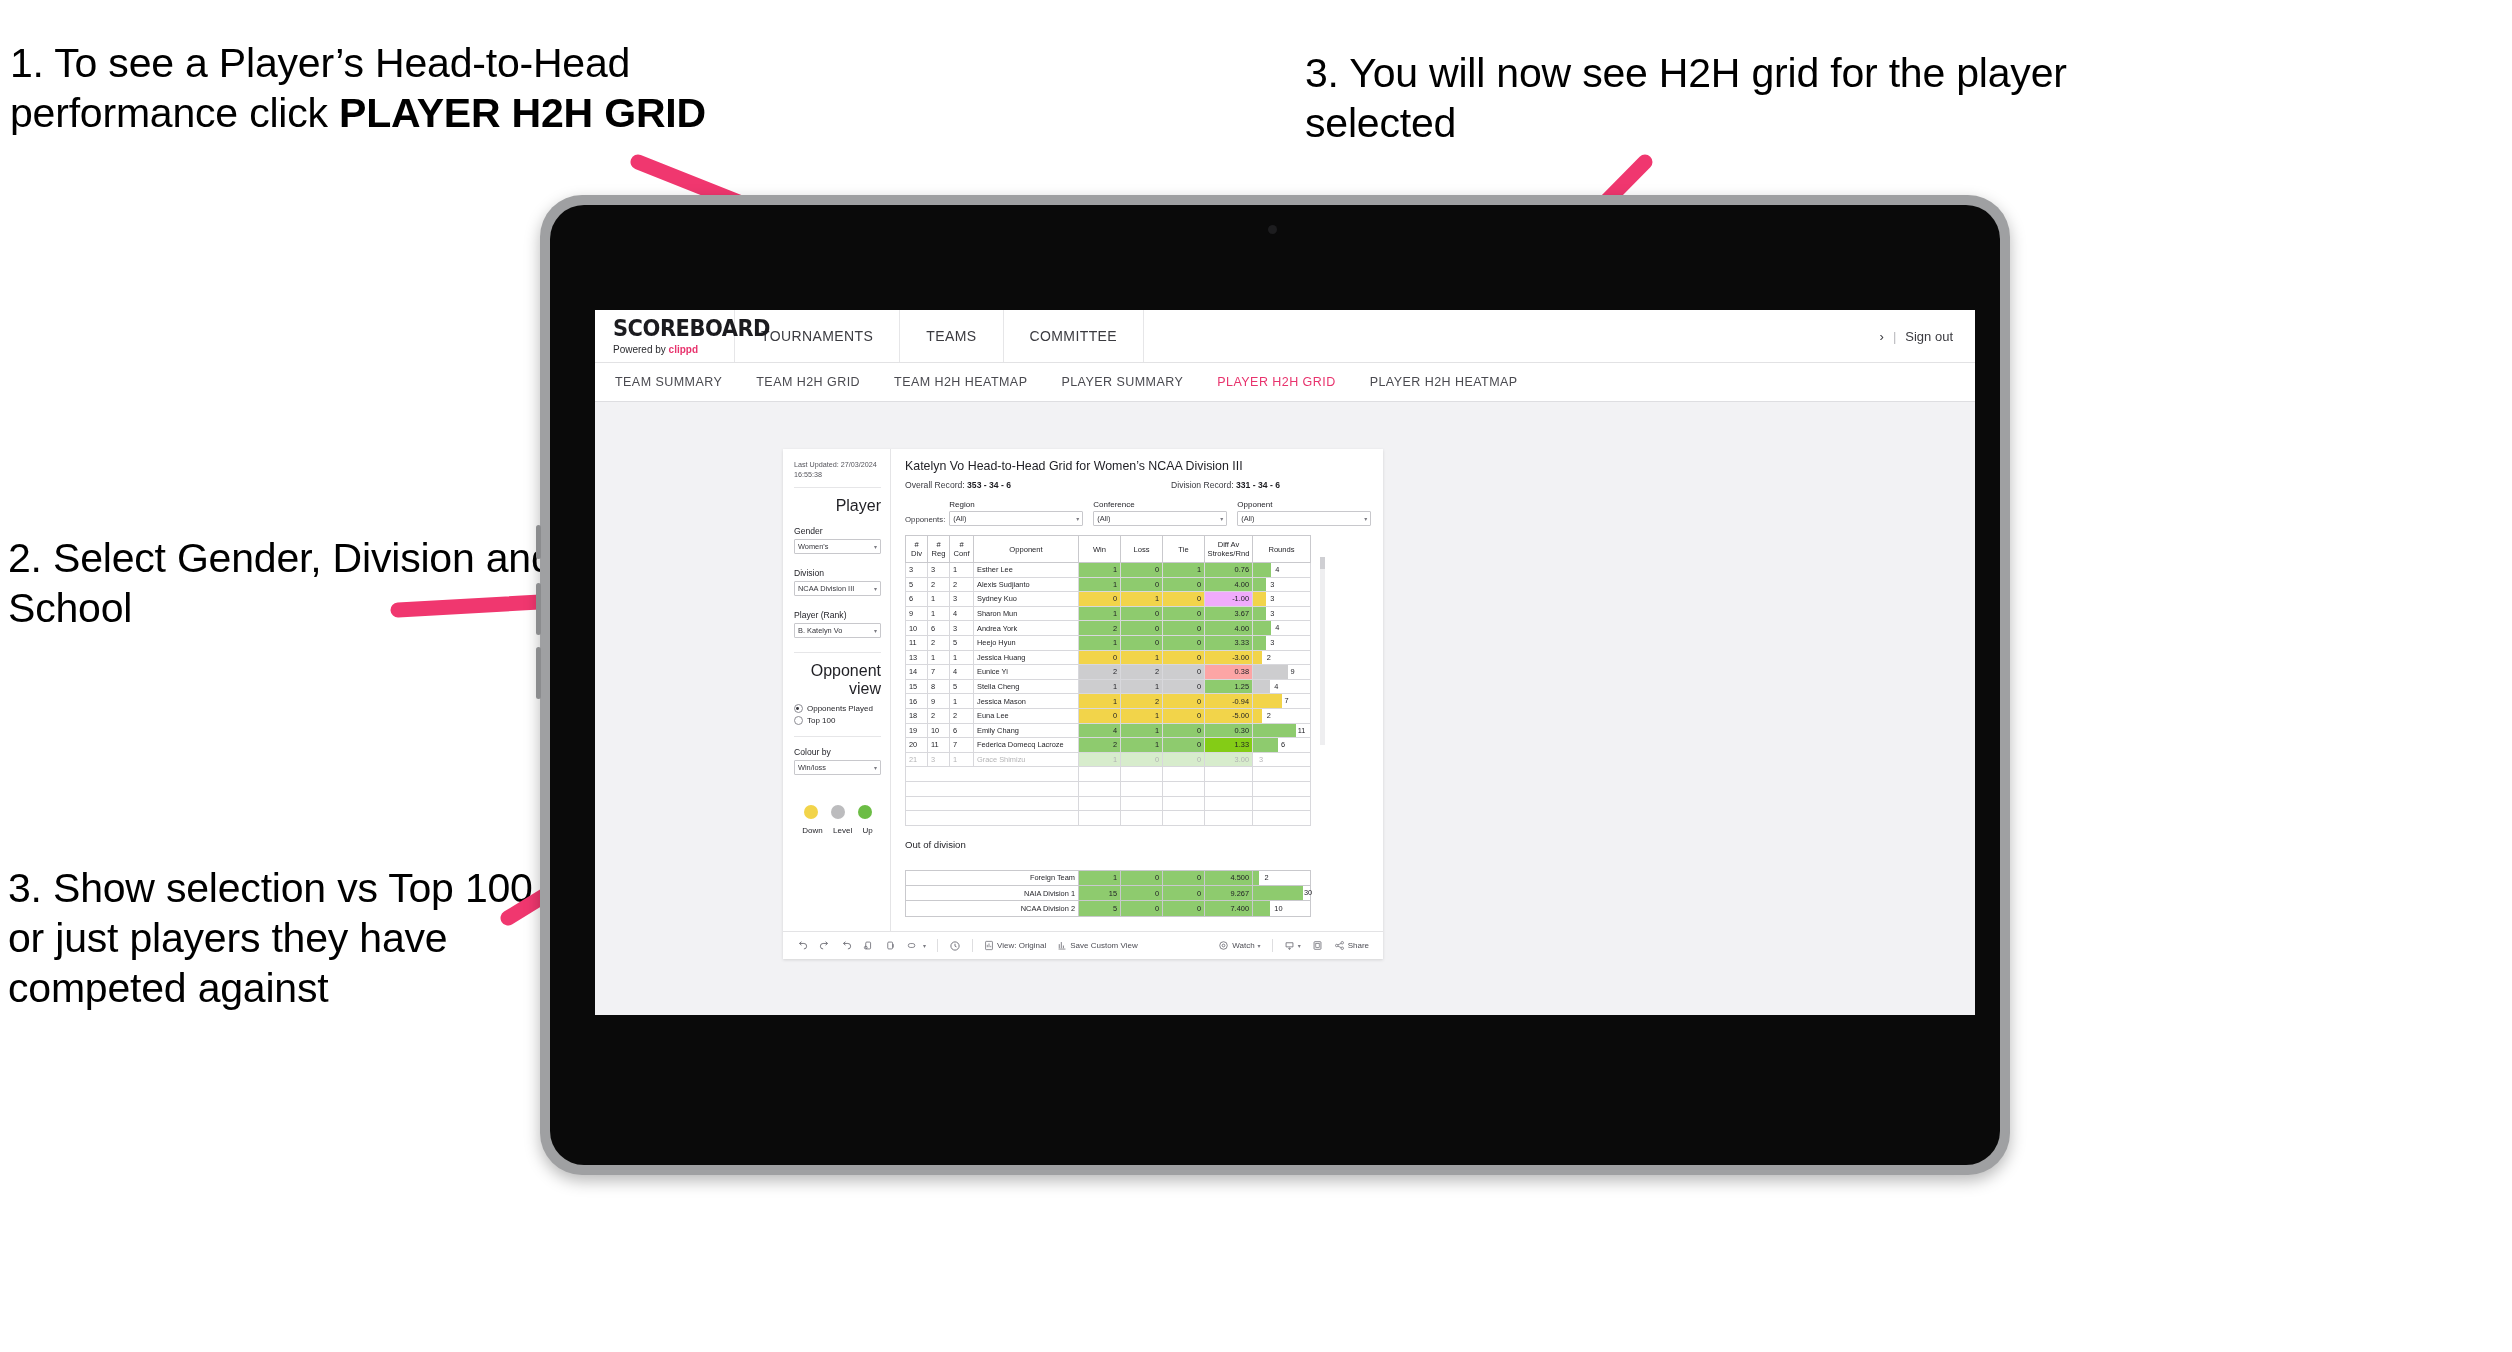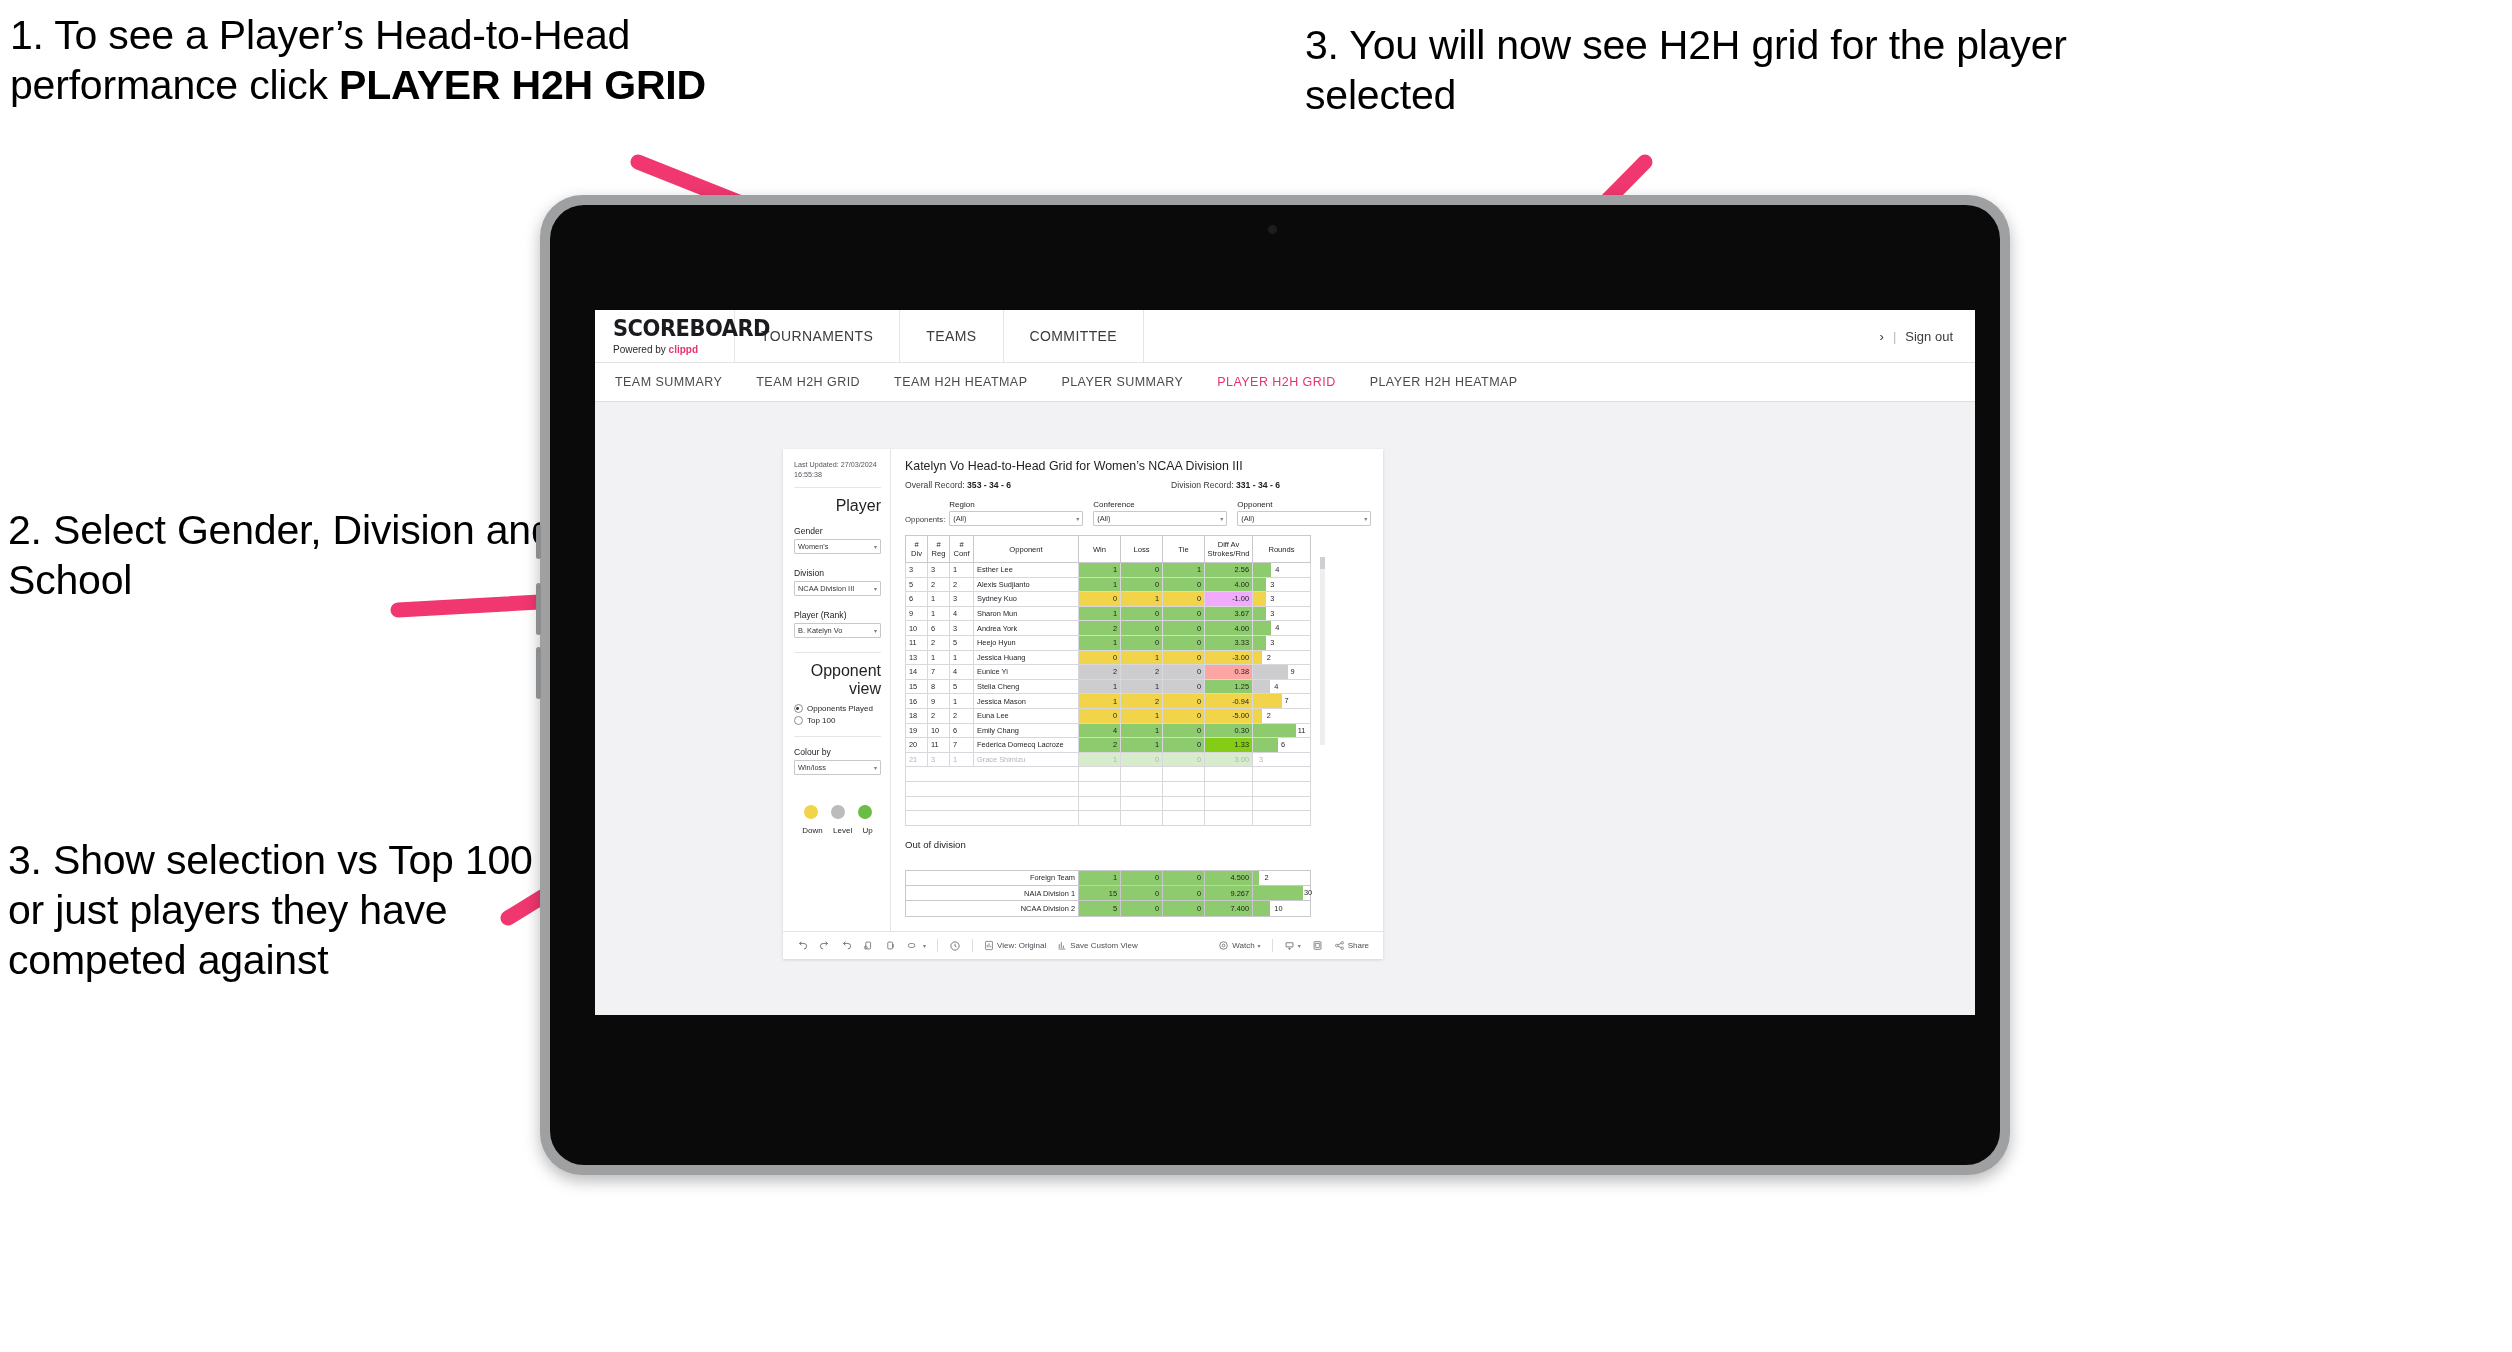--- a/index.html
+++ b/index.html
@@ -2,21 +2,21 @@
 <html><head>
 <meta charset="utf-8">
 <style>
   html,body{margin:0;padding:0;}
   body{
     width:2512px;height:1352px;background:#ffffff;
     font-family:"Liberation Sans", sans-serif;
     overflow:hidden;position:relative;
   }
   
-  .anno{position:absolute;color:#000;font-size:41px;line-height:1.22;font-weight:400;letter-spacing:-0.2px;}
+  .anno{position:absolute;color:#000;font-size:41px;line-height:1.22;font-weight:400;letter-spacing:-0.2px;margin-top:28px;}
   .anno b{font-weight:700;}
   #anno1{left:10px;top:10px;width:740px;}
   #anno2{left:8px;top:505px;width:560px;}
   #anno3{left:8px;top:835px;width:560px;}
   #anno4{left:1305px;top:20px;width:820px;}
 
   
   .arrow{position:absolute;pointer-events:none;}
 
   
@@ -309,21 +309,21 @@
                   </thead>
                   <tbody id="h2h-body">
                       <tr>
                         <td class="cidx">3</td>
                         <td class="cidx">3</td>
                         <td class="cidx">1</td>
                         <td class="opp">Esther Lee</td>
                         <td class="num" style="background:#8ecb6e">1</td>
                         <td class="num" style="background:#8ecb6e">0</td>
                         <td class="num" style="background:#8ecb6e">1</td>
-                        <td class="num" style="background:#8ecb6e">2.56</td>
+                        <td class="num" style="background:#8ecb6e">0.76</td>
                         <td class="rounds"><span class="bar" style="width:32%;background:#8ecb6e"></span><span class="rval" style="margin-left:32%">4</span></td>
                       </tr>
                       <tr>
                         <td class="cidx">5</td>
                         <td class="cidx">2</td>
                         <td class="cidx">2</td>
                         <td class="opp">Alexis Sudjianto</td>
                         <td class="num" style="background:#8ecb6e">1</td>
                         <td class="num" style="background:#8ecb6e">0</td>
                         <td class="num" style="background:#8ecb6e">0</td>

